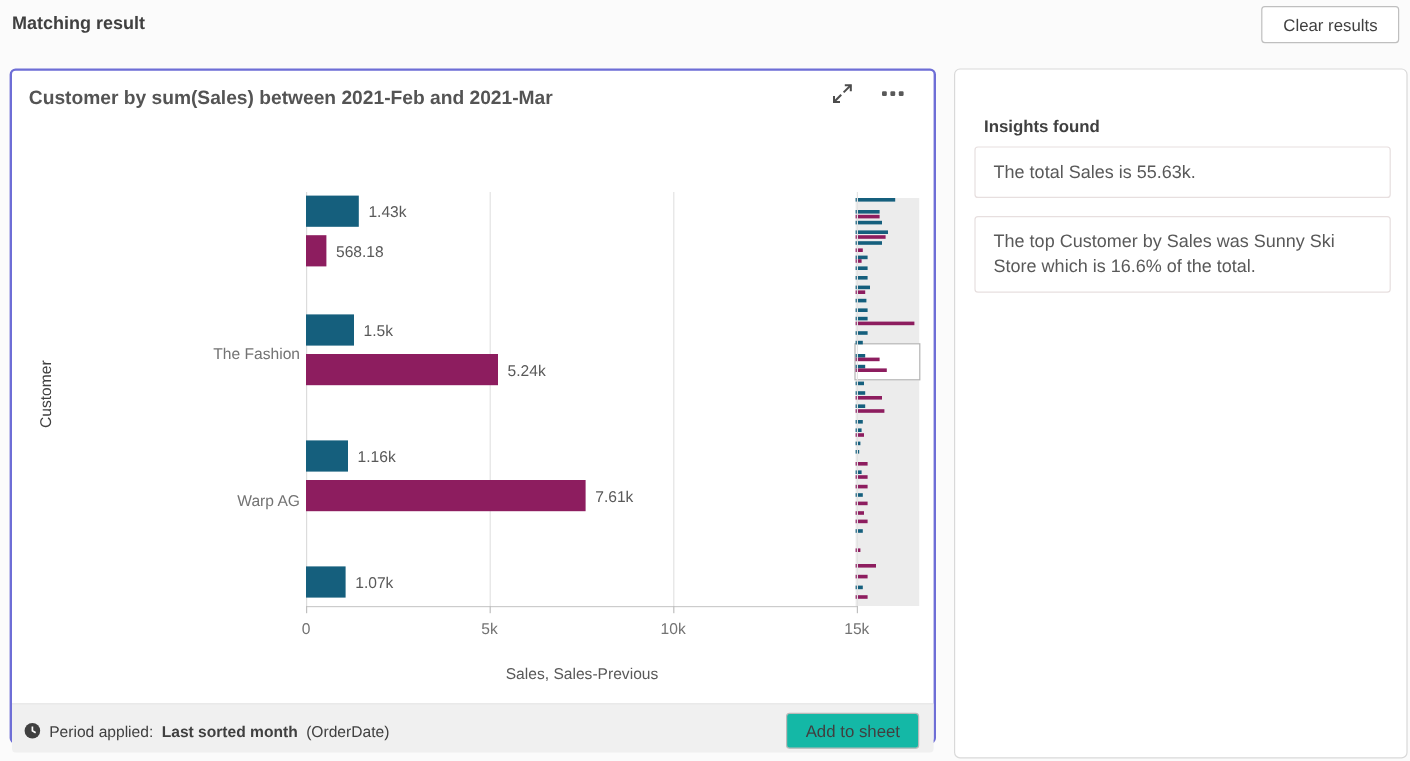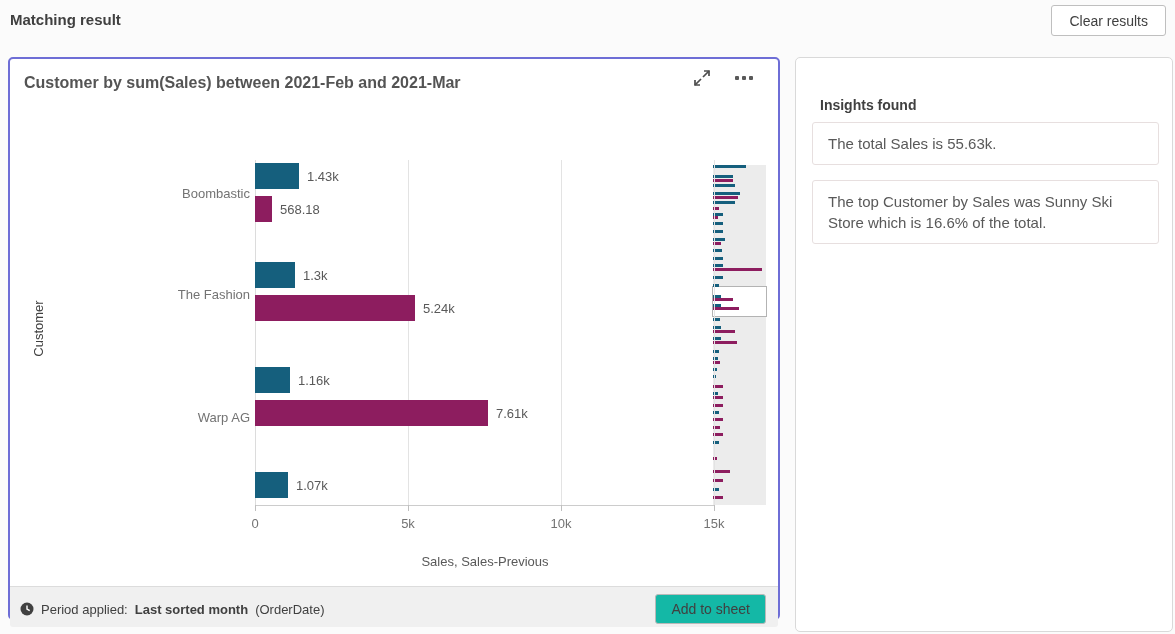--- a/index.html
+++ b/index.html
@@ -159,28 +159,27 @@
       <div class="gridline" style="left: 398px;"></div>
       <div class="tickmark" style="left: 398px;"></div>
       <div class="xtick" style="left: 376px;">5k</div>
       <div class="gridline" style="left: 551px;"></div>
       <div class="tickmark" style="left: 551px;"></div>
       <div class="xtick" style="left: 529px;">10k</div>
       <div class="gridline" style="left: 704px;"></div>
       <div class="tickmark" style="left: 704px;"></div>
       <div class="xtick" style="left: 682px;">15k</div>
       <div style="position: absolute; left: 245px; top: 101px; width: 1px; height: 345px; background: rgb(220, 220, 220);"></div>
-      <div class="cat" style="top: 127px;">Boombastic</div>
       <div class="bar" style="top: 104px; width: 44px; height: 26px; background: rgb(21, 95, 125);"></div>
       <div class="vlabel" style="left: 297px; top: 110px;">1.43k</div>
       <div class="bar" style="top: 137px; width: 17px; height: 26px; background: rgb(141, 29, 95);"></div>
       <div class="vlabel" style="left: 270px; top: 143px;">568.18</div>
       <div class="cat" style="top: 228px;">The Fashion</div>
       <div class="bar" style="top: 203px; width: 40px; height: 26px; background: rgb(21, 95, 125);"></div>
-      <div class="vlabel" style="left: 293px; top: 209px;">1.3k</div>
+      <div class="vlabel" style="left: 293px; top: 209px;">1.5k</div>
       <div class="bar" style="top: 236px; width: 160px; height: 26px; background: rgb(141, 29, 95);"></div>
       <div class="vlabel" style="left: 413px; top: 242px;">5.24k</div>
       <div class="cat" style="top: 351px;">Warp AG</div>
       <div class="bar" style="top: 308px; width: 35px; height: 26px; background: rgb(21, 95, 125);"></div>
       <div class="vlabel" style="left: 288px; top: 314px;">1.16k</div>
       <div class="bar" style="top: 341px; width: 233px; height: 26px; background: rgb(141, 29, 95);"></div>
       <div class="vlabel" style="left: 486px; top: 347px;">7.61k</div>
       <div class="bar" style="top: 413px; width: 33px; height: 26px; background: rgb(21, 95, 125);"></div>
       <div class="vlabel" style="left: 286px; top: 419px;">1.07k</div>
     </div>

